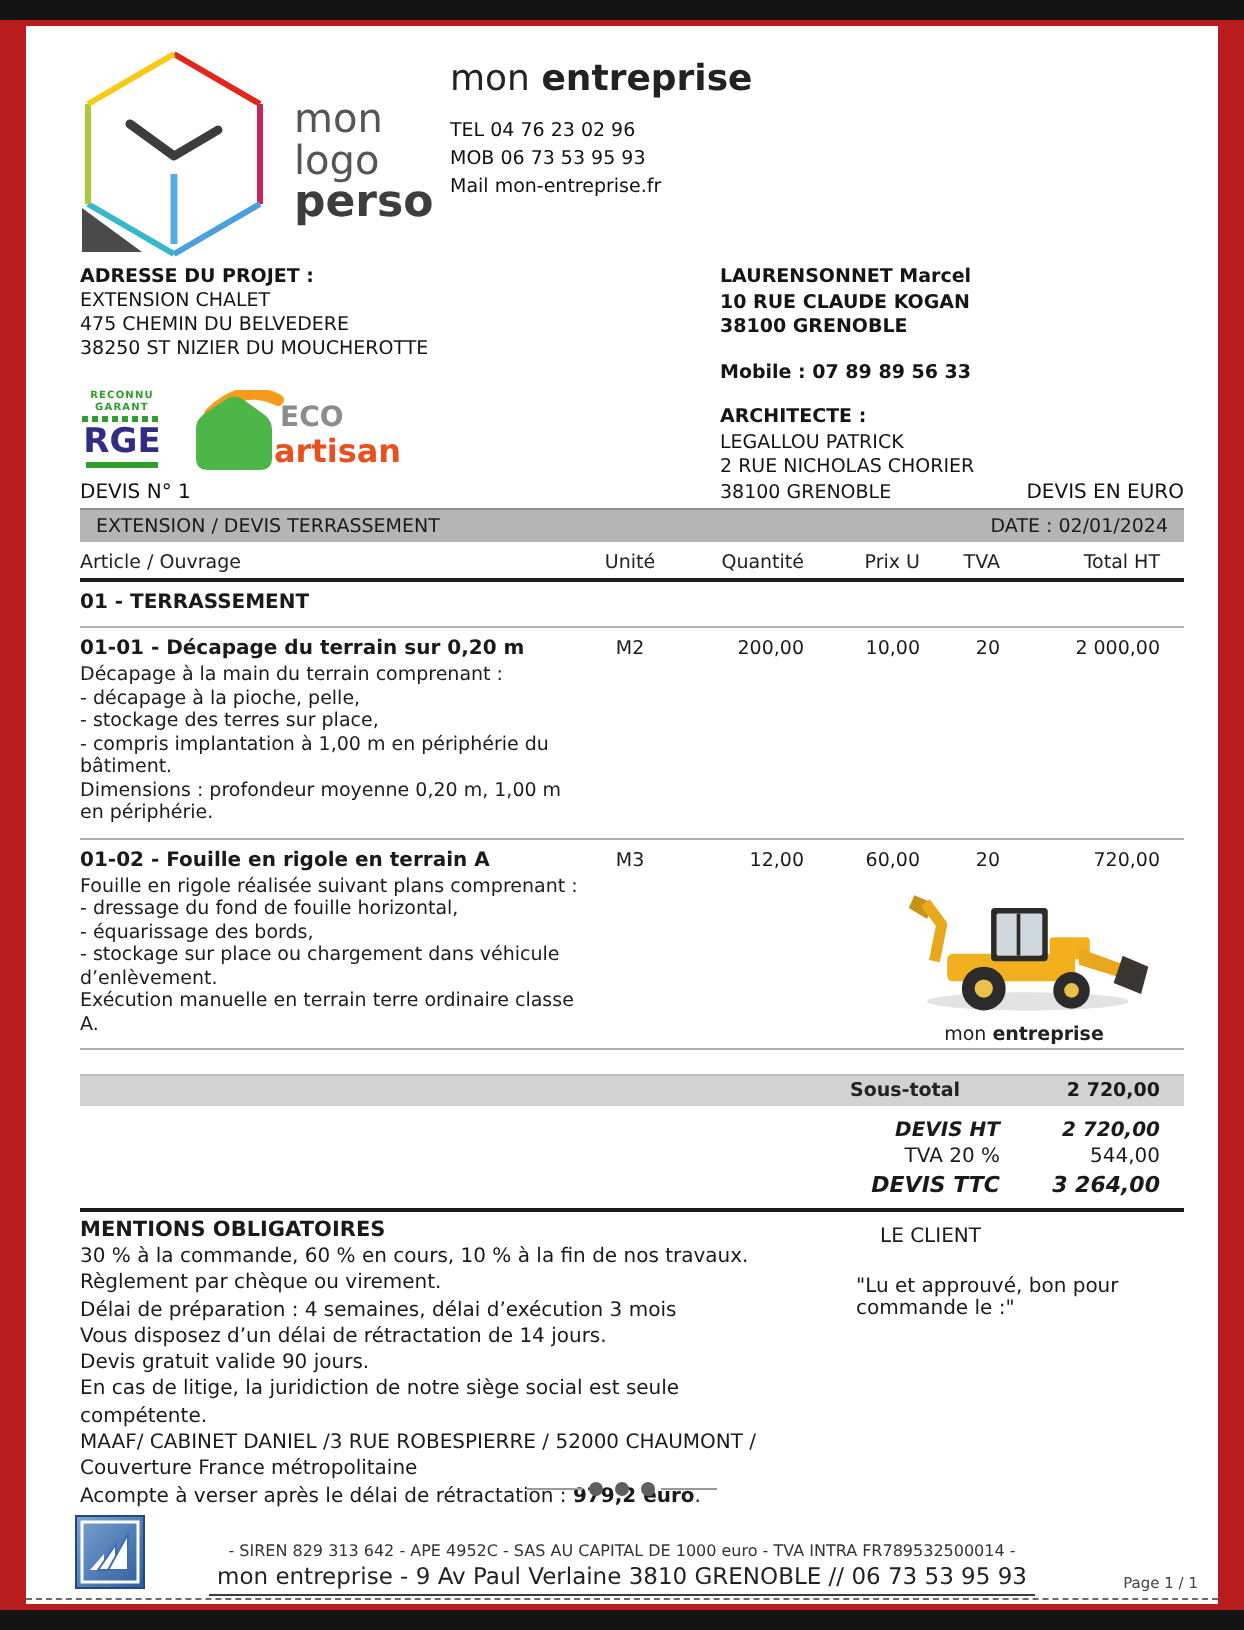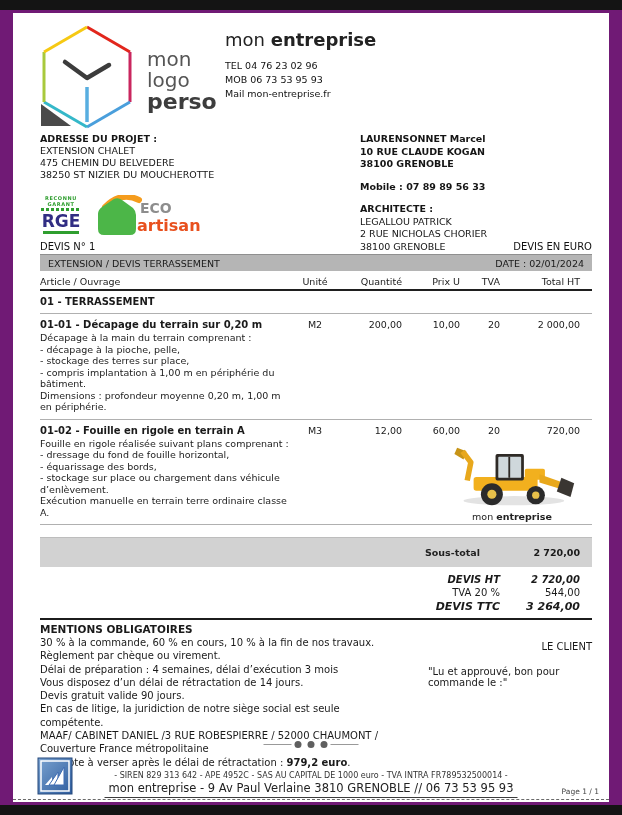--- a/index.html
+++ b/index.html
@@ -1,17 +1,17 @@
 <!DOCTYPE html>
 <html><head>
 <meta charset="utf-8">
 <style>
   * { margin:0; padding:0; box-sizing:border-box; }
   body { width:622px; height:815px; font-family:"DejaVu Sans", sans-serif; background:#3a3a3a; }
-  .screen { position:relative; width:622px; height:815px; background:#701a75; overflow:hidden; }
+  .screen { position:relative; width:622px; height:815px; background:#b91c1c; overflow:hidden; }
   .strip-top { position:absolute; top:0; left:0; right:0; height:10px; background:#141414; }
   .strip-bottom { position:absolute; bottom:0; left:0; right:0; height:10px; background:#141414; }
   .page { position:absolute; left:13px; top:13px; width:596px; height:789px; background:#ffffff; color:#1a1a1a; }
   .pre { white-space:pre-line; }
 
   
   .logo-wrap { position:absolute; left:24px; top:12px; display:flex; gap:10px; }
   .logo-text { margin-top:24px; color:#555; font-size:20px; line-height:21px; }
   .logo-text .l3 { font-weight:bold; color:#3d3d3d; font-size:22px; }
   .company { position:absolute; left:212px; top:16px; width:300px; }
@@ -53,38 +53,38 @@
   .item-title { font-weight:bold; font-size:10px; line-height:13px; }
   .item-desc { line-height:11.5px; color:#1c1c1c; margin-top:1px; }
   .item .vals { line-height:13px; }
   .row1 { min-height:74px; }
   .row2 { min-height:90px; }
   .hr1 { border-top:1px solid #b0b0b0; margin-top:6px; }
   .excavator { position:absolute; right:14px; top:24px; width:132px; text-align:center; }
   .exc-caption { font-size:9.5px; color:#222; margin-top:1px; }
   .exc-caption b { font-weight:bold; }
 
-  .subtotal-bar { margin-top:12px; height:30px; background:#d2d2d2; border-top:1px solid #bdbdbd; display:flex; justify-content:flex-end; align-items:center; padding-right:12px; font-size:9.5px; }
+  .subtotal-bar { margin-top:12px; height:16px; background:#d2d2d2; border-top:1px solid #bdbdbd; display:flex; justify-content:flex-end; align-items:center; padding-right:12px; font-size:9.5px; }
   .subtotal-bar .lbl { font-weight:bold; margin-right:30px; color:#222; }
   .subtotal-bar .val { font-weight:bold; width:70px; text-align:right; }
   .totals { margin-top:6px; font-size:10px; }
   .totals .trow { display:flex; justify-content:flex-end; padding-right:12px; line-height:13px; }
   .totals .tl { width:110px; text-align:right; }
   .totals .tv { width:80px; text-align:right; }
   .totals .b { font-weight:bold;font-style:italic; }
   .totals .ttc { font-size:11px; line-height:15px; }
   .thick-line { border-top:2px solid #1c1c1c; margin-top:4px; }
 
   .bottom-cols { display:flex; margin-top:2px; }
   .mentions { width:352px; font-size:10px; }
   .mentions .mtitle { font-weight:bold; font-size:10.5px; line-height:14px; }
   .mentions .mbody { line-height:13.3px; }
   .mentions .acompte { line-height:13.3px; }
   .sign { flex:1; padding-left:36px; font-size:10px; color:#1a1a1a; }
-  .sign .stitle { margin-top:19px; padding-left:12px;text-align:right; }
+  .sign .stitle { margin-top:5px; padding-left:12px; }
   .sign .snote { margin-top:14px; }
 
   
   .dots-divider { position:absolute; left:50%; top:728px; transform:translateX(-50%); display:flex; align-items:center; }
   .dline { width:28px; height:0; border-top:1.5px solid #999; }
   .dot { width:7px; height:7px; border-radius:50%; background:#5f5f5f; margin:0 3px; }
   .footer-logo { position:absolute; left:24px; top:744px; }
   .footer-center { position:absolute; left:50%; top:758px; transform:translateX(-50%); text-align:center; border-bottom:1.5px solid #3c3c3c; padding:0 4px 2px; white-space:nowrap; }
   .f-siren { font-size:8px; color:#333; }
   .f-addr { font-size:11.5px; color:#222; margin-top:1px; }

